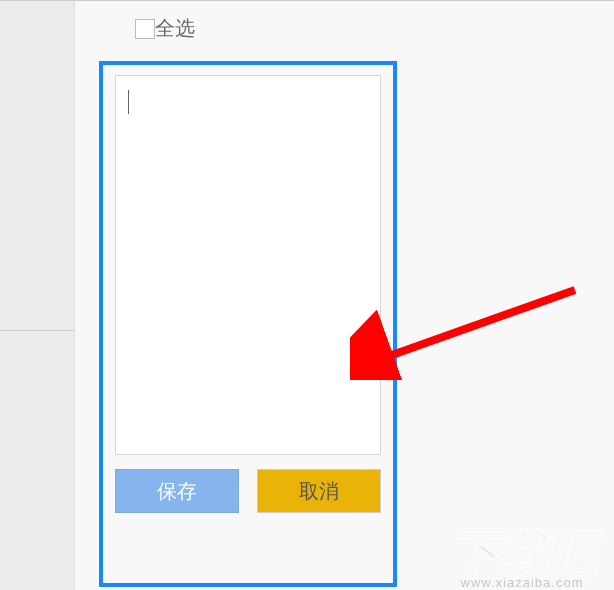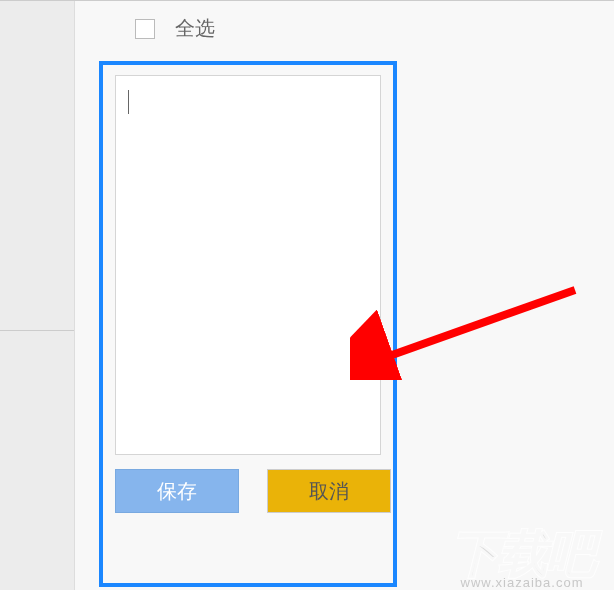--- a/index.html
+++ b/index.html
@@ -39,21 +39,20 @@
       height: 589px;
       background: #f8f8f8;
       border-left: 1px solid #ddd;
     }
     .checkbox-row {
       position: absolute;
       top: 14px;
       left: 60px;
       display: flex;
       align-items: center;
-      gap: 20px;
     }
     .checkbox {
       width: 20px;
       height: 20px;
       border: 1px solid #bbb;
       background: #fff;
       cursor: pointer;
     }
     .checkbox-label {
       font-size: 20px;
@@ -83,21 +82,21 @@
       left: 12px;
       width: 1px;
       height: 24px;
       background: #666;
     }
     .button-row {
       position: absolute;
       top: 468px;
       left: 40px;
       display: flex;
-      gap: 28px;
+      gap: 18px;
     }
     .btn {
       width: 124px;
       height: 44px;
       font-size: 20px;
       display: flex;
       align-items: center;
       justify-content: center;
       cursor: pointer;
       border: 1px solid;

